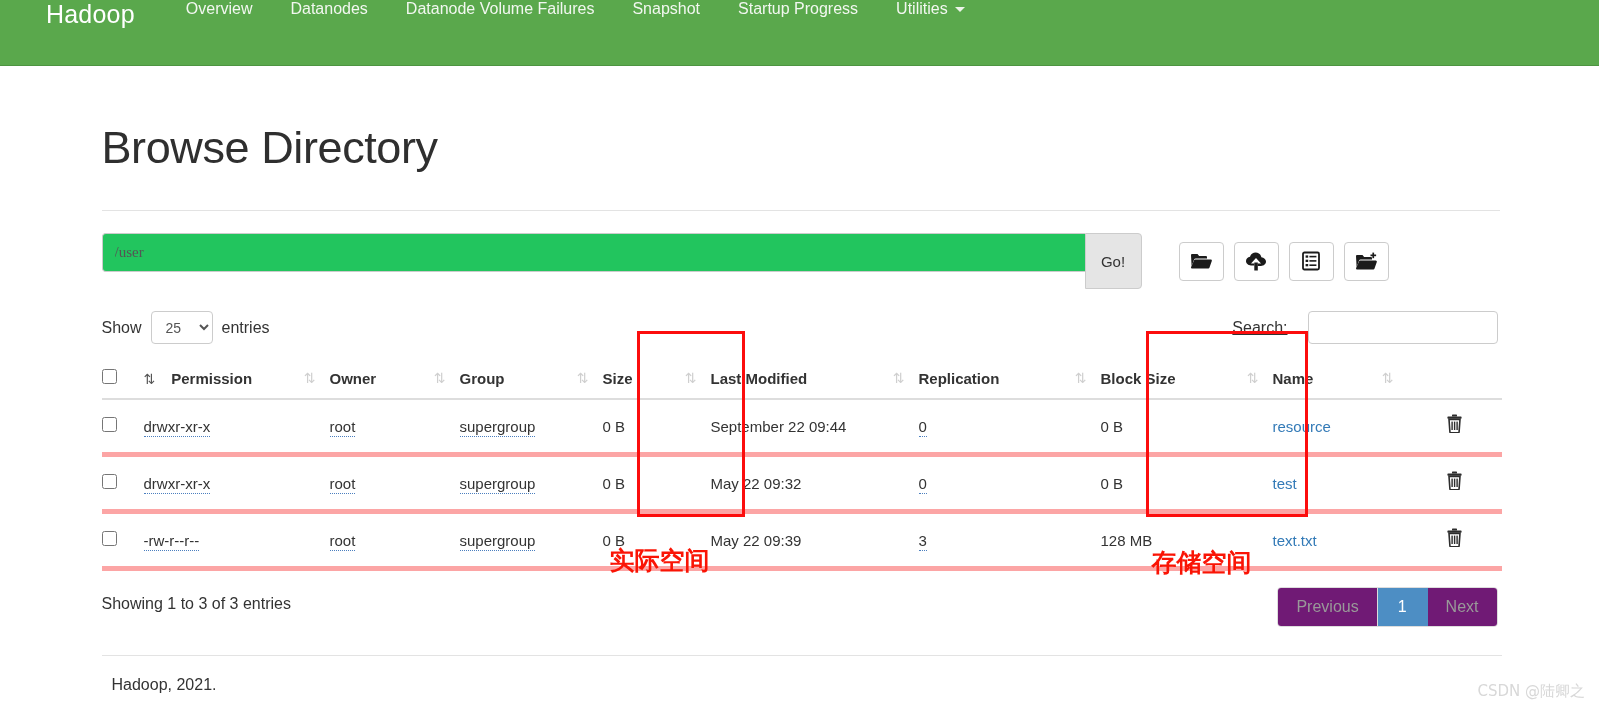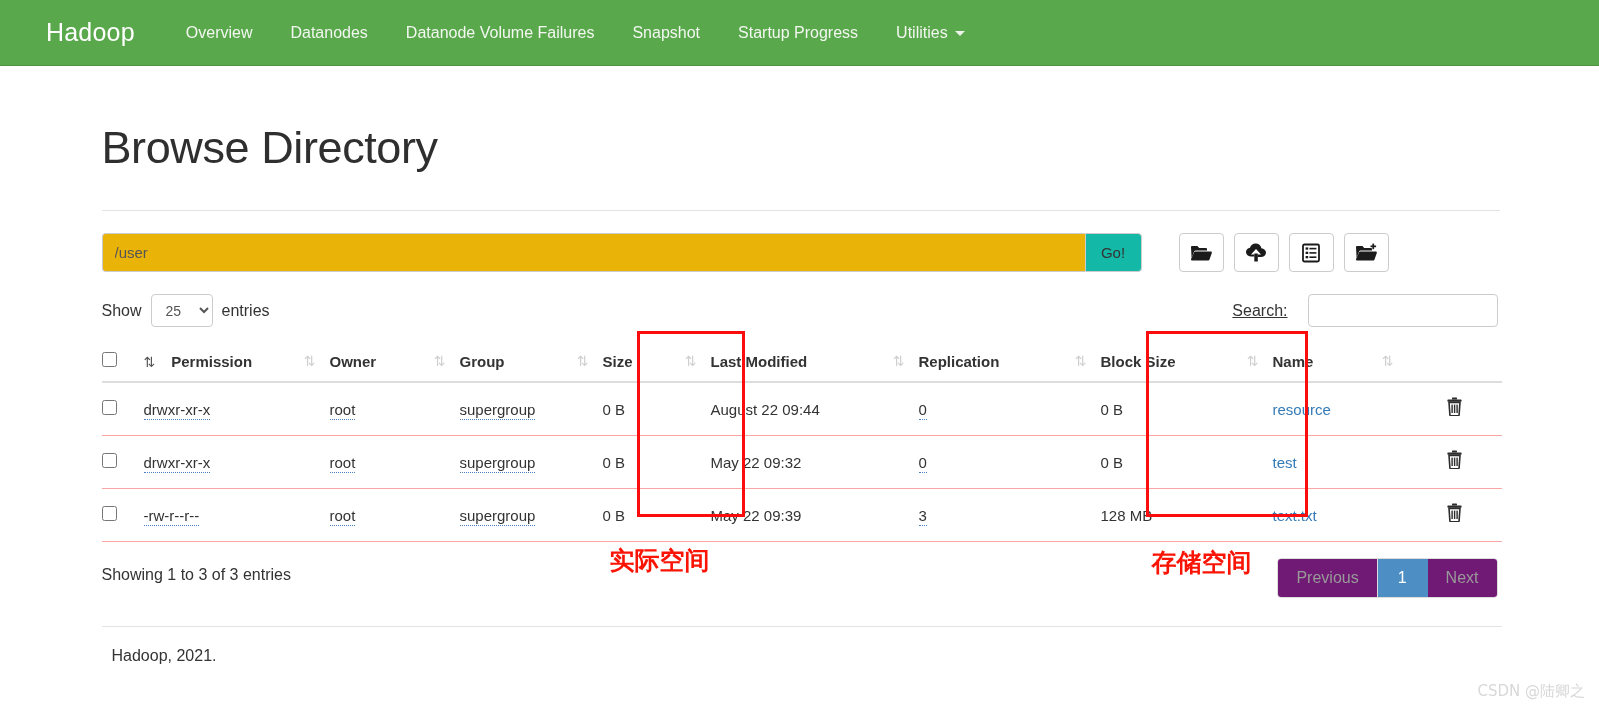--- a/index.html
+++ b/index.html
@@ -9,21 +9,21 @@
     background: #ffffff;
     font-family: "Liberation Sans", sans-serif;
     overflow: hidden;
   }
 
   
   .navbar {
     height: 66px;
     background: #5aa84c;
     display: flex;
-    align-items: center;
+    align-items: flex-start;
     padding-left: 46px;
     border-bottom: 1px solid #4d9441;
   }
   .brand {
     color: #ffffff;
     font-size: 25px;
     letter-spacing: 0.2px;
     margin-right: 32px;
     cursor: pointer;
   }
@@ -76,30 +76,30 @@
   }
   .path-input {
     flex: 1;
     height: 39px;
     border: 1px solid #cccccc;
     border-right: none;
     border-radius: 4px 0 0 4px;
     padding: 0 12px;
     font-size: 15px;
     color: #555555;
-    font-family: Liberation Sans, sans-serif;
+    font-family: Liberation Serif, serif;
     outline: none;
-    background: #eab308;
+    background: #22c55e;
   }
   .go-btn {
-    height: 39px;
+    height: 56px;
     min-width: 57px;
     border: 1px solid #cccccc;
     border-radius: 0 4px 4px 0;
-    background: #14b8a6;
+    background: #e5e5e5;
     font-size: 15px;
     color: #333333;
     cursor: pointer;
     font-family: "Liberation Sans", sans-serif;
   }
   .tool-buttons {
     display: flex;
     margin-left: 37px;
     gap: 10px;
   }
@@ -176,21 +176,21 @@
     padding: 11px 0 11px 0;
     border-bottom: 2px solid #dddddd;
     position: relative;
     cursor: pointer;
     white-space: nowrap;
   }
   table.files td {
     font-size: 15px;
     color: #333333;
     padding: 14px 0;
-    border-bottom: 1px solid #fca5a5;
+    border-bottom: 5px solid #fca5a5;
     vertical-align: middle;
     white-space: nowrap;
   }
   tbody tr:first-child td { border-top: none; }
 
   .col-check  { width: 42px; }
   .col-perm   { width: 186px; }
   .col-owner  { width: 130px; }
   .col-group  { width: 143px; }
   .col-size   { width: 108px; }
@@ -434,21 +434,21 @@
         <th class="col-del"></th>
       </tr>
     </thead>
     <tbody>
       <tr>
         <td><input class="cb" type="checkbox" style=""></td>
         <td><span class="editable">drwxr-xr-x</span></td>
         <td><span class="editable">root</span></td>
         <td><span class="editable">supergroup</span></td>
         <td>0 B</td>
-        <td>August 22 09:44</td>
+        <td>September 22 09:44</td>
         <td><span class="editable">0</span></td>
         <td>0 B</td>
         <td><a class="file-link">resource</a></td>
         <td style="text-align:center;">
           <span class="trash">
             <svg width="17" height="19" viewBox="0 0 17 19">
               <rect x="6" y="0.6" width="5" height="2" rx="0.6" fill="#2d2d2d"></rect>
               <rect x="1.4" y="2.6" width="14.2" height="2.2" rx="0.7" fill="#2d2d2d"></rect>
               <path d="M3 5.4h11l-.9 12.3c0 .6-.5 1-1.1 1H5c-.6 0-1.1-.4-1.1-1z" fill="none" stroke="#2d2d2d" stroke-width="1.6"></path>
               <rect x="5.4" y="7.6" width="1.4" height="8.4" fill="#2d2d2d"></rect>

